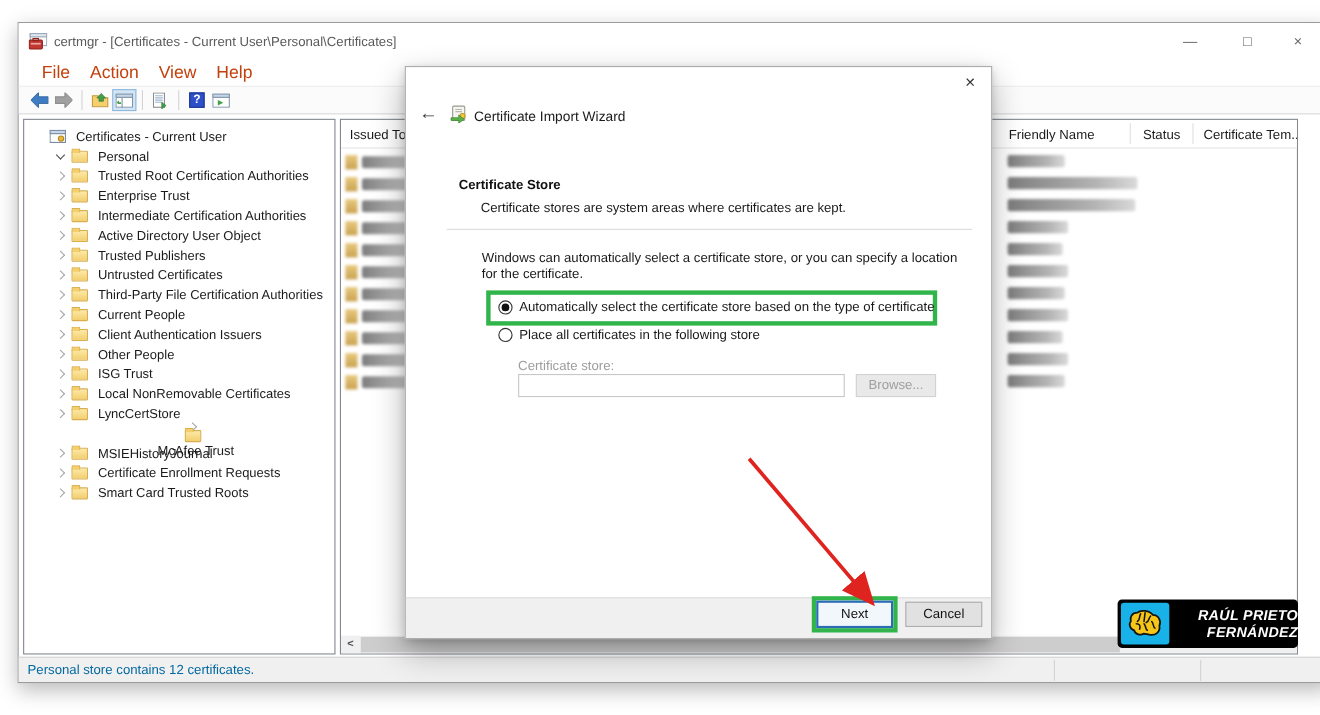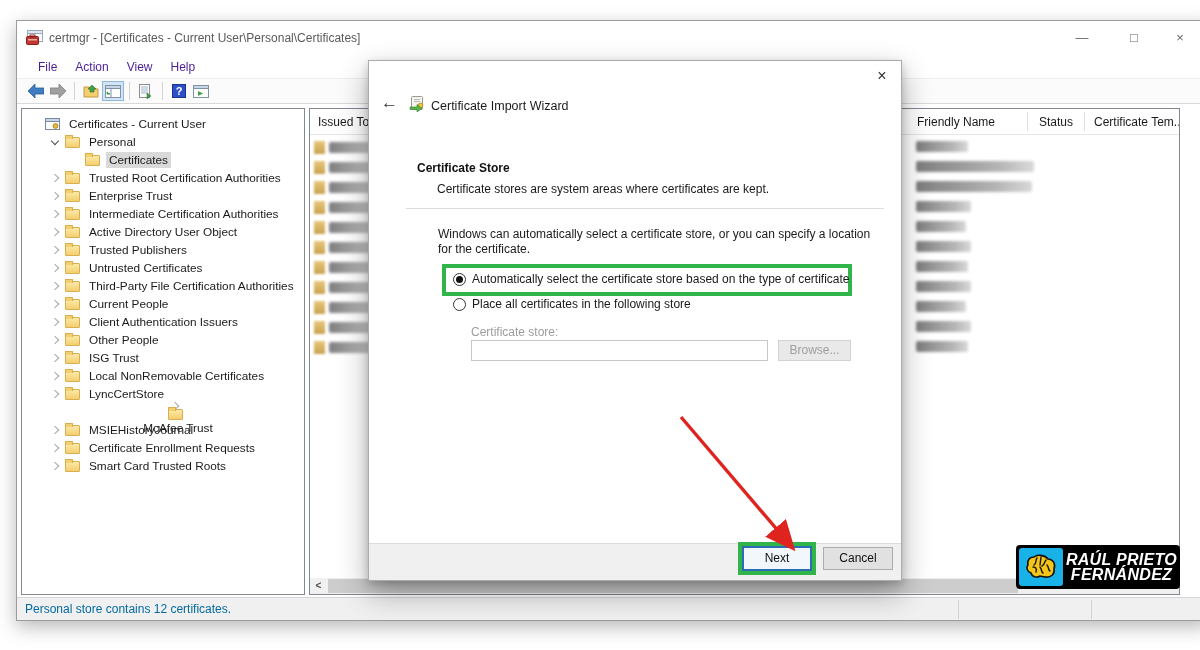--- a/index.html
+++ b/index.html
@@ -10,21 +10,21 @@
   
   #win { position:absolute; left:16px; top:20px; width:1194px; height:601px;
          background:#fff; border:1px solid #9b9b9b;
          box-shadow:0 6px 18px rgba(0,0,0,.28); }
   #titlebar { position:absolute; left:0; top:0; right:0; height:34px; background:#fff; }
   #title-text { position:absolute; left:32px; top:10px; font-size:12px; color:#5a5a5a; white-space:nowrap; }
   .winctl { position:absolute; top:0; width:46px; height:33px; text-align:center; line-height:33px;
             font-size:13px; color:#666; }
   #menubar { position:absolute; left:0; top:34px; right:0; height:23px; background:#fff;
              display:flex; align-items:center; padding-left:12px; gap:0; }
-  .menu-item { font-size:12px; color:#4c1d95; padding:3px 9px; }
+  .menu-item { font-size:16px; color:#c2410c; padding:3px 9px; }
   #toolbar { position:absolute; left:0; top:57px; right:0; height:26px; background:#fbfbfb;
              border-top:1px solid #eee; border-bottom:1px solid #d9d9d9;
              display:flex; align-items:center; padding-left:8px; }
   .tb-sep { width:1px; height:18px; background:#d4d4d4; margin:0 5px; }
   .tb-btn { width:22px; height:20px; display:flex; align-items:center; justify-content:center; }
   .tb-btn.active { background:#d3e5f5; border:1px solid #8db8de; }
 
   
   #tree-panel { position:absolute; left:4px; top:87px; width:284px; height:487px;
                 background:#fff; border:1px solid #828790; overflow:hidden; padding-top:6px; }
@@ -89,22 +89,22 @@
               border:2px solid #2a6db5; font-size:12px; color:#111; text-align:center; line-height:21px; }
   #wiz-cancel { position:absolute; left:454px; top:486px; width:70px; height:23px; background:#e1e1e1;
                 border:1px solid #adadad; font-size:12px; color:#111; text-align:center; line-height:21px; }
 
   
   #arrow-svg { position:absolute; left:0; top:0; width:1200px; height:650px; pointer-events:none; }
   #logo { position:absolute; left:1016px; top:545px; width:164px; height:44px; background:#000;
           border-radius:4px; display:flex; align-items:center; }
   #logo-badge { width:44px; height:38px; margin-left:3px; background:var(--logo-accent,#18b2e8); border-radius:3px;
                 display:flex; align-items:center; justify-content:center; }
-  #logo-text { flex:1; text-align:center; color:#fff; font-weight:bold; font-style:italic;
-               font-size:16px; line-height:15px; letter-spacing:.3px; }
+  #logo-text { flex:1; text-align:right; color:#fff; font-weight:bold; font-style:italic;
+               font-size:13px; line-height:15px; letter-spacing:.3px; }
 </style>
 </head>
 <body>
 
 <div id="win">
 
   <div id="titlebar">
     <svg class="abs" style="left:9px;top:9px" width="17" height="16" viewBox="0 0 17 16">
       <rect x="1.5" y="0.5" width="15" height="11" fill="#fdfdfd" stroke="#9aa7b5"></rect>
       <rect x="1.5" y="0.5" width="15" height="3" fill="#dde7f2" stroke="#9aa7b5"></rect>
@@ -184,25 +184,20 @@
           <rect x="0.5" y="0.5" width="14" height="3" fill="#c9d6ea" stroke="#7a8aa0"></rect>
           <circle cx="10.5" cy="8" r="2.4" fill="#e8b93e" stroke="#b08a1e"></circle>
         </svg>
         <span class="tree-label">Certificates - Current User</span>
       </div>
       <div class="tree-row" style="padding-left: 30px;">
         <span class="chev expanded"></span>
         <span class="folder-ic"></span>
         <span class="tree-label">Personal</span>
       </div>
-      <div class="tree-row selected" style="padding-left: 50px;">
-        <span class="chev hidden"></span>
-        <span class="folder-ic"></span>
-        <span class="tree-label">Certificates</span>
-      </div>
       <div class="tree-row" style="padding-left: 30px;">
         <span class="chev collapsed"></span>
         <span class="folder-ic"></span>
         <span class="tree-label">Trusted Root Certification Authorities</span>
       </div>
       <div class="tree-row" style="padding-left: 30px;">
         <span class="chev collapsed"></span>
         <span class="folder-ic"></span>
         <span class="tree-label">Enterprise Trust</span>
       </div>

